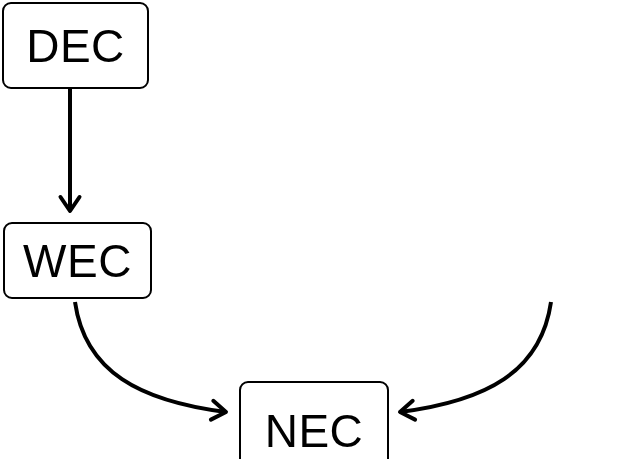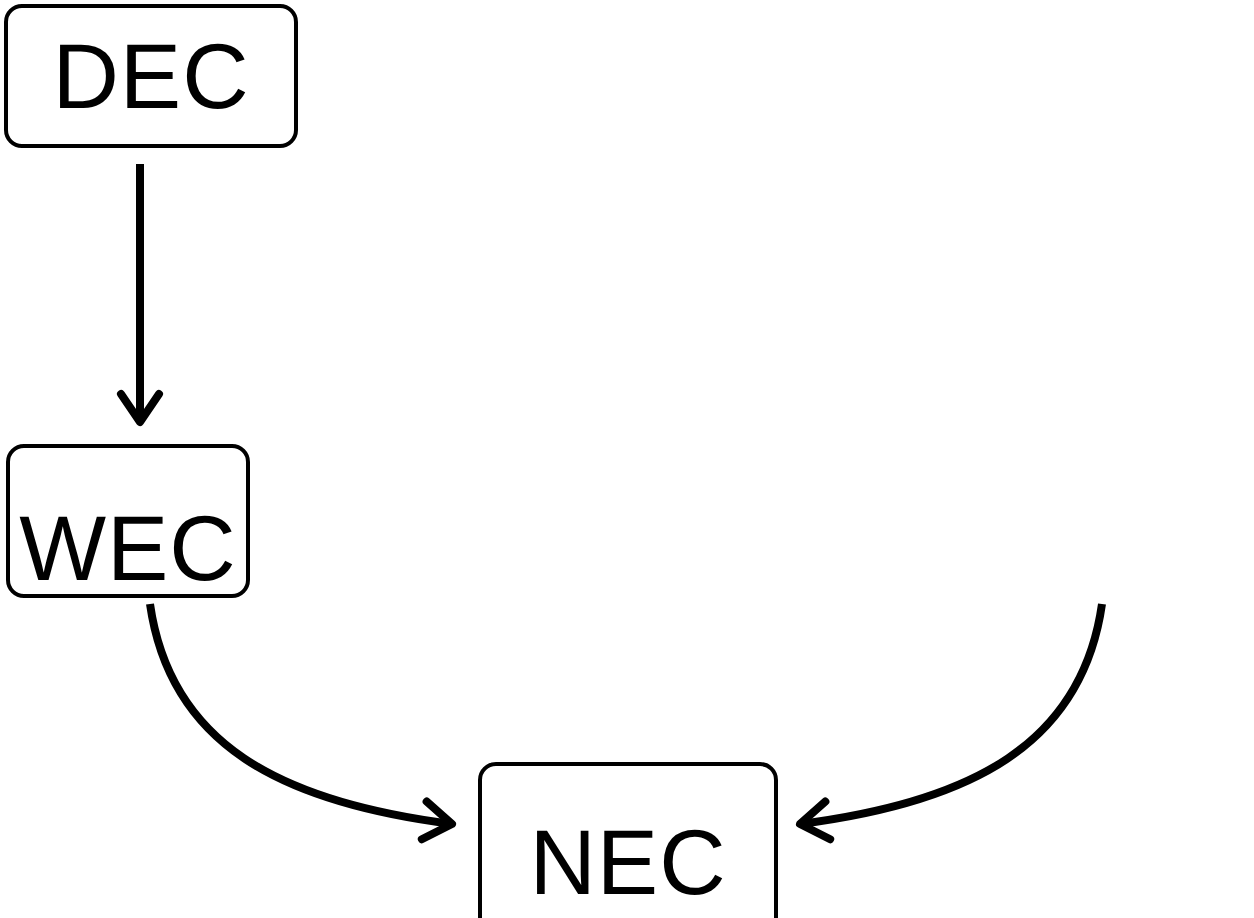--- a/index.html
+++ b/index.html
@@ -25,22 +25,22 @@
     border-radius: 9px;
     display: flex;
     align-items: center;
     justify-content: center;
     color: #000000;
     font-size: 46px;
     line-height: 1;
     letter-spacing: 0.5px;
     user-select: none;
   }
-  .node-dec { left: 2px;   top: 2px;   width: 147px; height: 72px; }
-  .node-wec { left: 3px;   top: 222px; width: 122px; height: 77px; align-items: flex-end; }
+  .node-dec { left: 2px;   top: 2px;   width: 147px; height: 87px; }
+  .node-wec { left: 3px;   top: 222px; width: 149px; height: 77px; }
   .node-sec { left: 478px; top: 222px; width: 147px; height: 77px; }
   .node-nec { left: 239px; top: 381px; width: 150px; height: 99px; }
 </style>
 </head>
 <body>
 
 <div class="canvas">
 
   <svg class="edges" viewBox="0 0 627 459" xmlns="http://www.w3.org/2000/svg">
     <defs>

